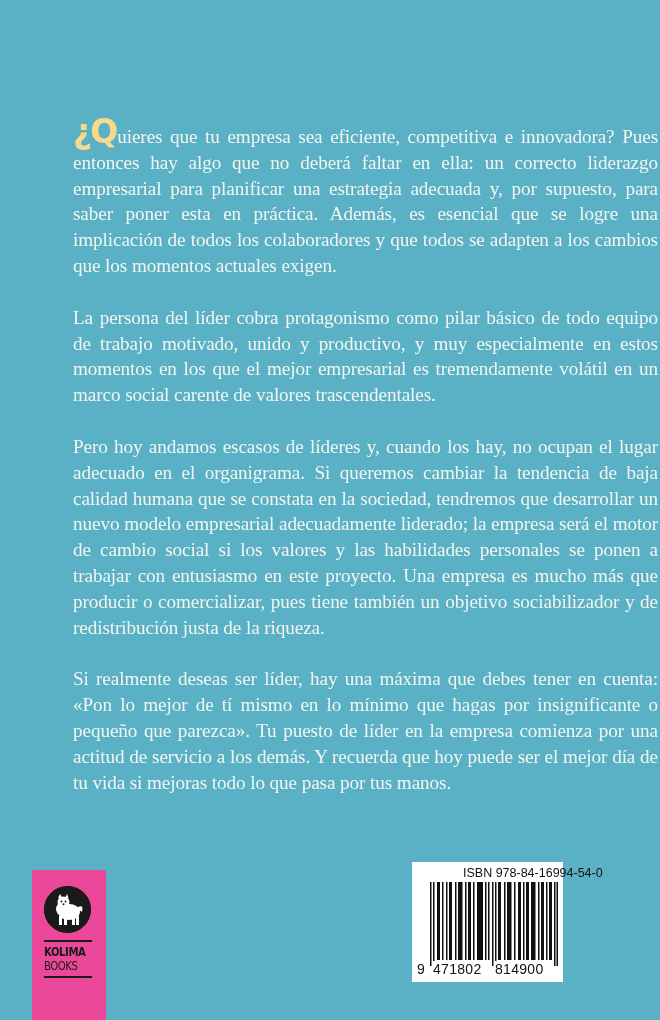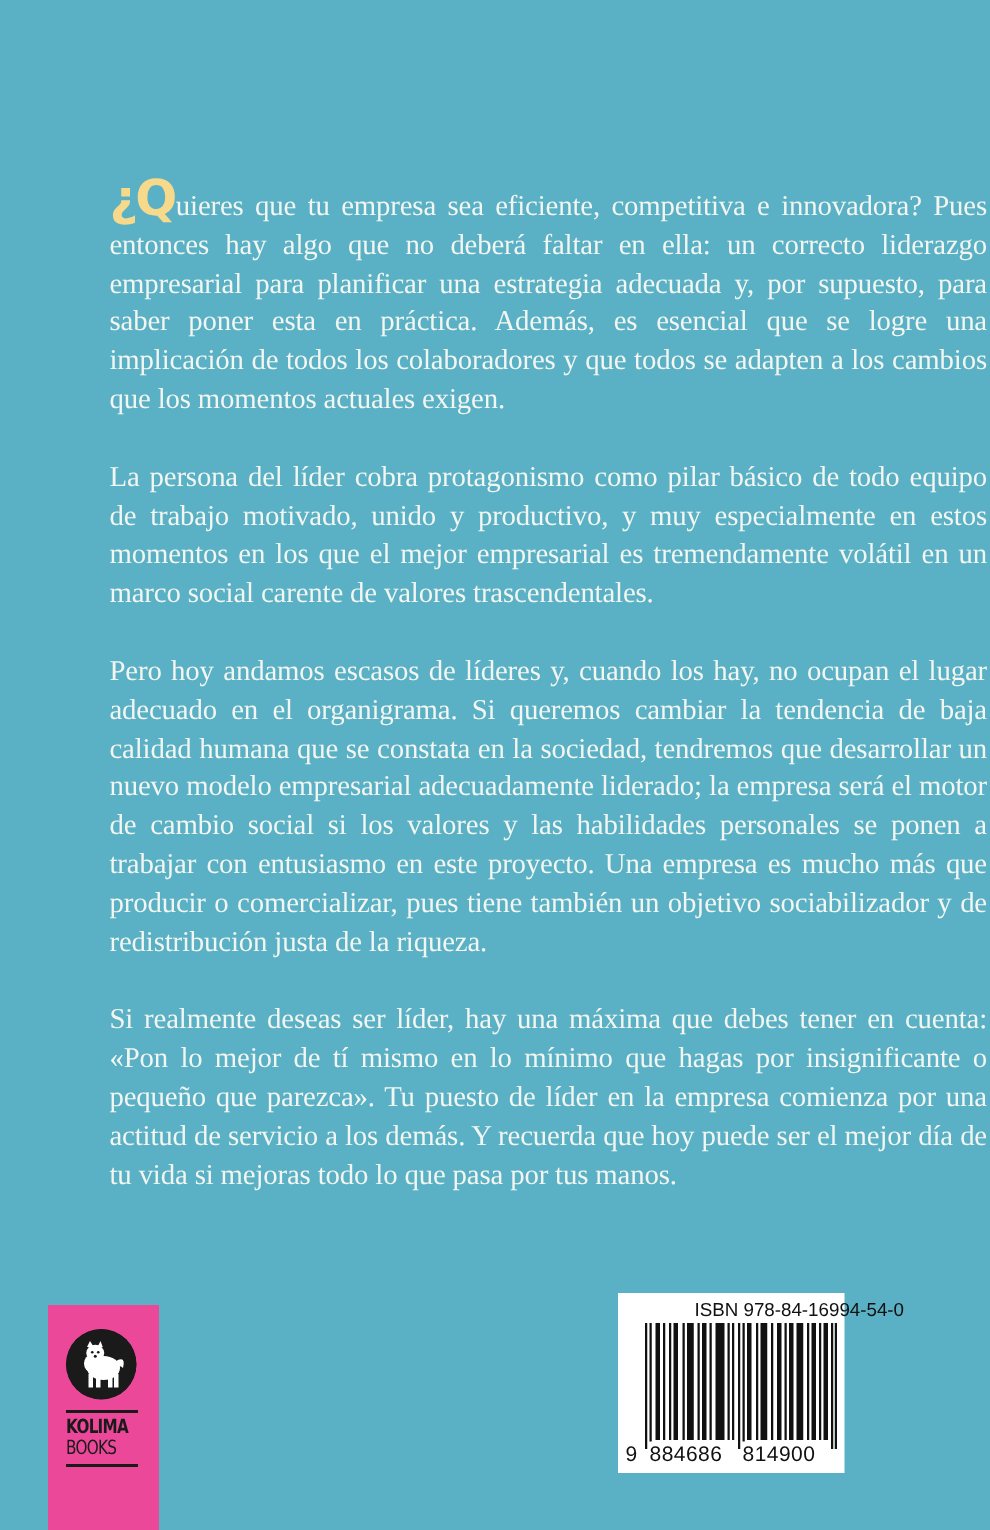--- a/index.html
+++ b/index.html
@@ -167,15 +167,15 @@
         <rect x="108" y="0" width="1.5" height="78"></rect>
         <rect x="111" y="0" width="3" height="78"></rect>
         <rect x="116" y="0" width="1.5" height="78"></rect>
         <rect x="119" y="0" width="3" height="78"></rect>
         <rect x="124" y="0" width="1.5" height="84"></rect>
         <rect x="126.5" y="0" width="1.5" height="84"></rect>
       </g>
     </svg>
   </div>
   <div class="ean-first">9</div>
-  <div class="ean-group" style="left:20px">884686</div>
+  <div class="ean-group" style="left:20px">471802</div>
   <div class="ean-group" style="left:82px">814900</div>
 </div>
 
 </body></html>

